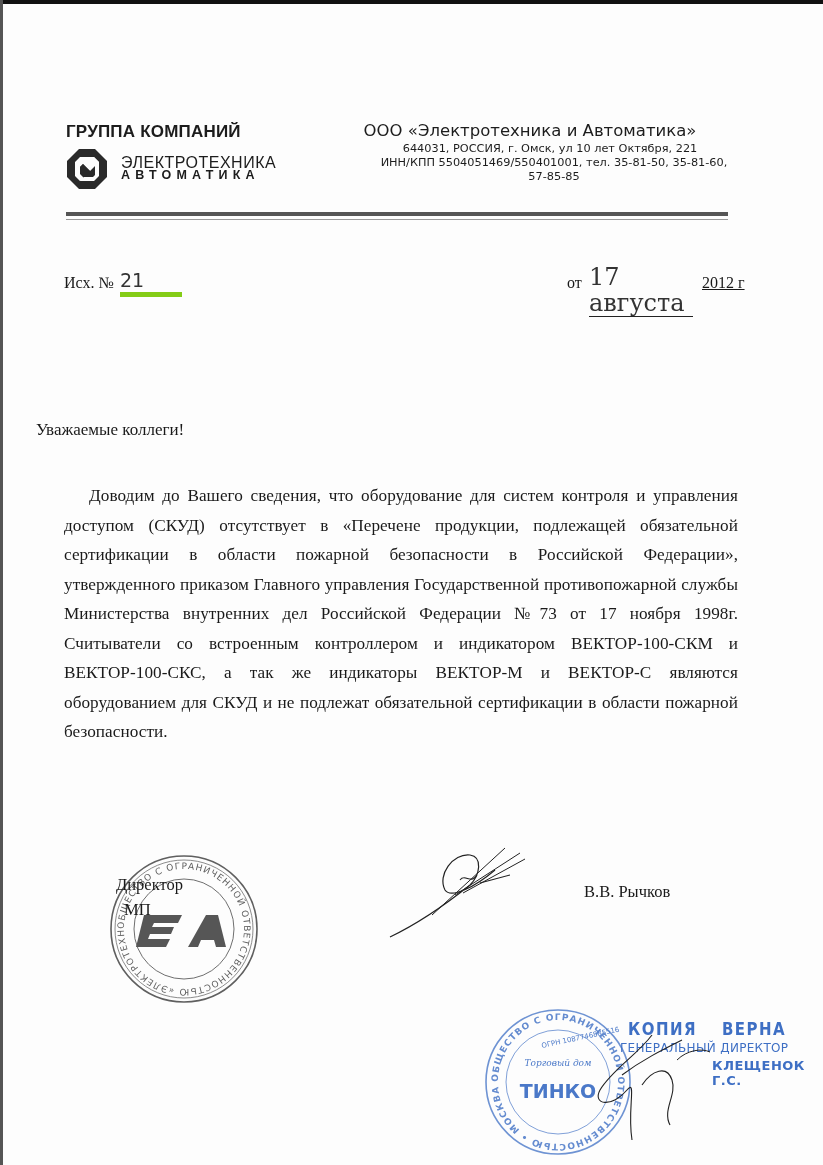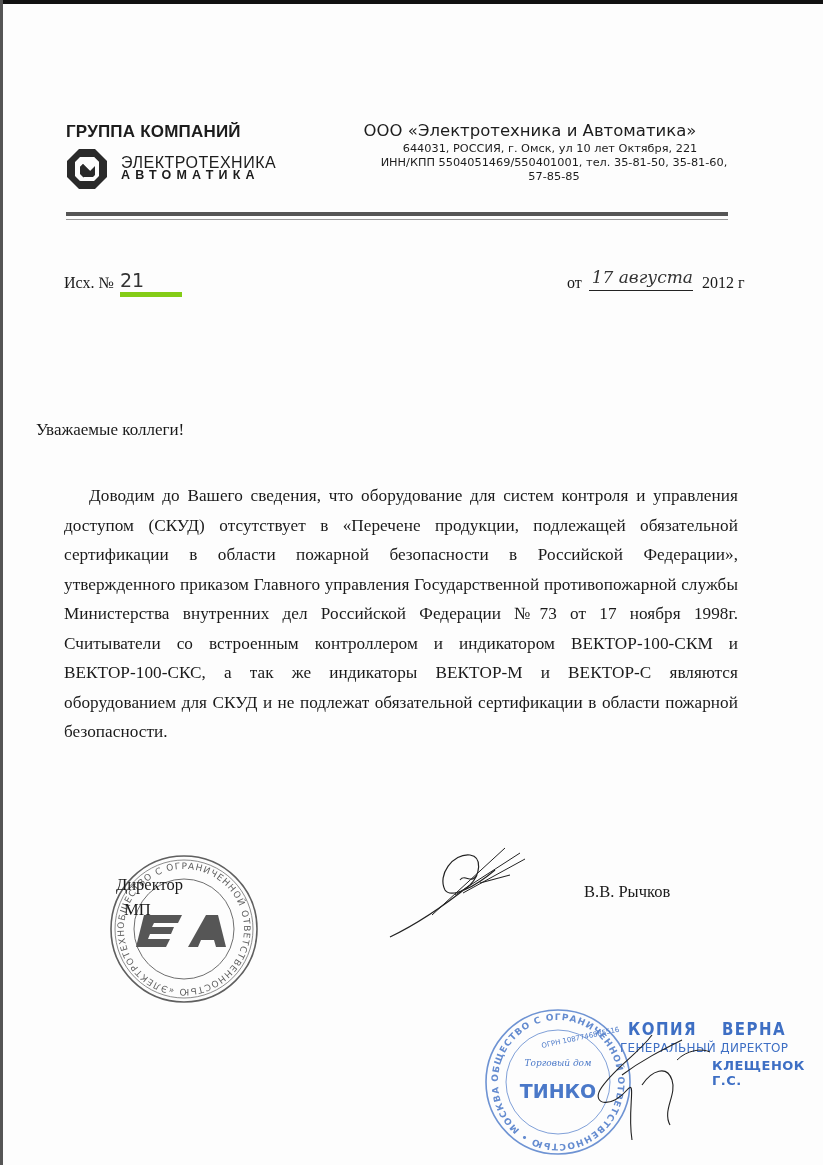--- a/index.html
+++ b/index.html
@@ -42,24 +42,24 @@
     
     .ref-label { position: absolute; left: 64px; top: 274px; font-size: 16px; }
     .ref-value {
       position: absolute; left: 120px; top: 268px; width: 62px;
       border-bottom: 5px solid #84cc16; text-align: left;
       font-family: "DejaVu Sans", sans-serif; font-size: 19px; color: #333; line-height: 24px;
     }
     .date-prefix { position: absolute; left: 567px; top: 274px; font-size: 16px; }
     .date-value {
       position: absolute; left: 589px; top: 264px; width: 104px;
-      border-bottom: 1px solid #222; text-align: right;
-      font-family: "DejaVu Serif", serif; font-style: italic; font-size: 17px; color: #333; line-height: 26px;
+      border-bottom: 1px solid #222; text-align: left;
+      font-family: "DejaVu Serif", serif; font-size: 24px; color: #333; line-height: 26px;
     }
-    .date-year { position: absolute; left: 702px; top: 274px; font-size: 16px; }
+    .date-year { position: absolute; left: 702px; top: 274px; font-size: 16px; text-decoration: underline; }
 
     .greeting { position: absolute; left: 0; width: 823px; top: 420px; text-align: left; font-size: 17px; padding-left: 36px; }
 
     .body-text {
       position: absolute; left: 64px; top: 481px; width: 674px;
       font-size: 17.2px; line-height: 29.5px; text-align: justify;
       text-indent: 25px; letter-spacing: 0.05px;
     }
 
     

